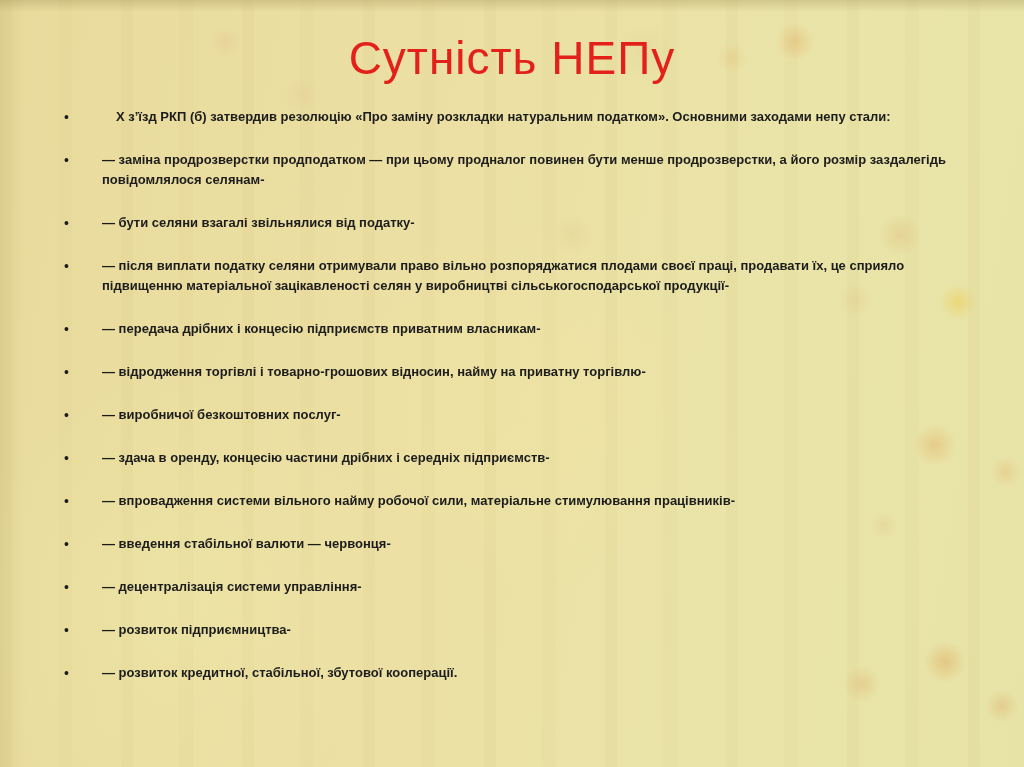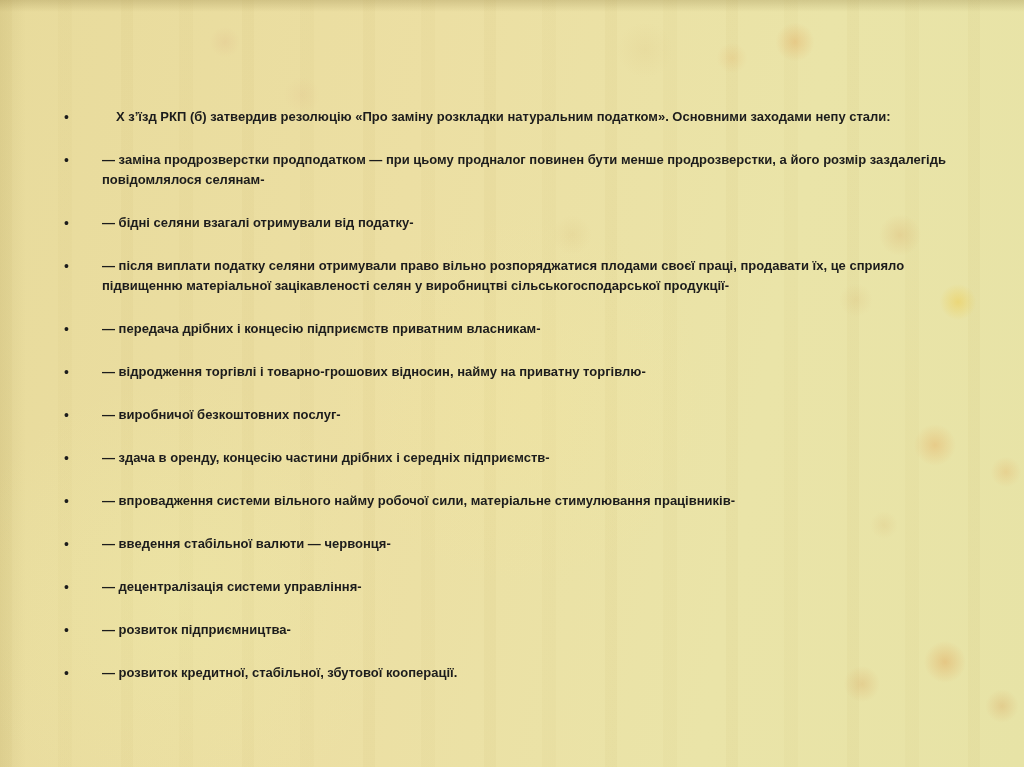--- a/index.html
+++ b/index.html
@@ -86,32 +86,33 @@
     line-height: 20px;
     font-weight: bold;
     color: #1c1c1c;
   }
   .tx.first { text-indent: 14px; }
 </style>
 </head>
 <body>
 
 <div class="slide">
+  <h1 class="title">Сутність НЕПу</h1>
   <ul class="bullets">
     <li>
       <span class="mk">•</span>
       <span class="tx first">Х з’їзд РКП (б) затвердив резолюцію «Про заміну розкладки натуральним податком». Основними заходами непу стали:</span>
     </li>
     <li>
       <span class="mk">•</span>
       <span class="tx">— заміна продрозверстки продподатком — при цьому продналог повинен бути менше продрозверстки, а його розмір заздалегідь повідомлялося селянам-</span>
     </li>
     <li>
       <span class="mk">•</span>
-      <span class="tx">— бідні селяни взагалі отримували від податку-</span>
+      <span class="tx">— бути селяни взагалі звільнялися від податку-</span>
     </li>
     <li>
       <span class="mk">•</span>
       <span class="tx">— після виплати податку селяни отримували право вільно розпоряджатися плодами своєї праці, продавати їх, це сприяло підвищенню матеріальної зацікавленості селян у виробництві сільськогосподарської продукції-</span>
     </li>
     <li>
       <span class="mk">•</span>
       <span class="tx">— передача дрібних і концесію підприємств приватним власникам-</span>
     </li>
     <li>

